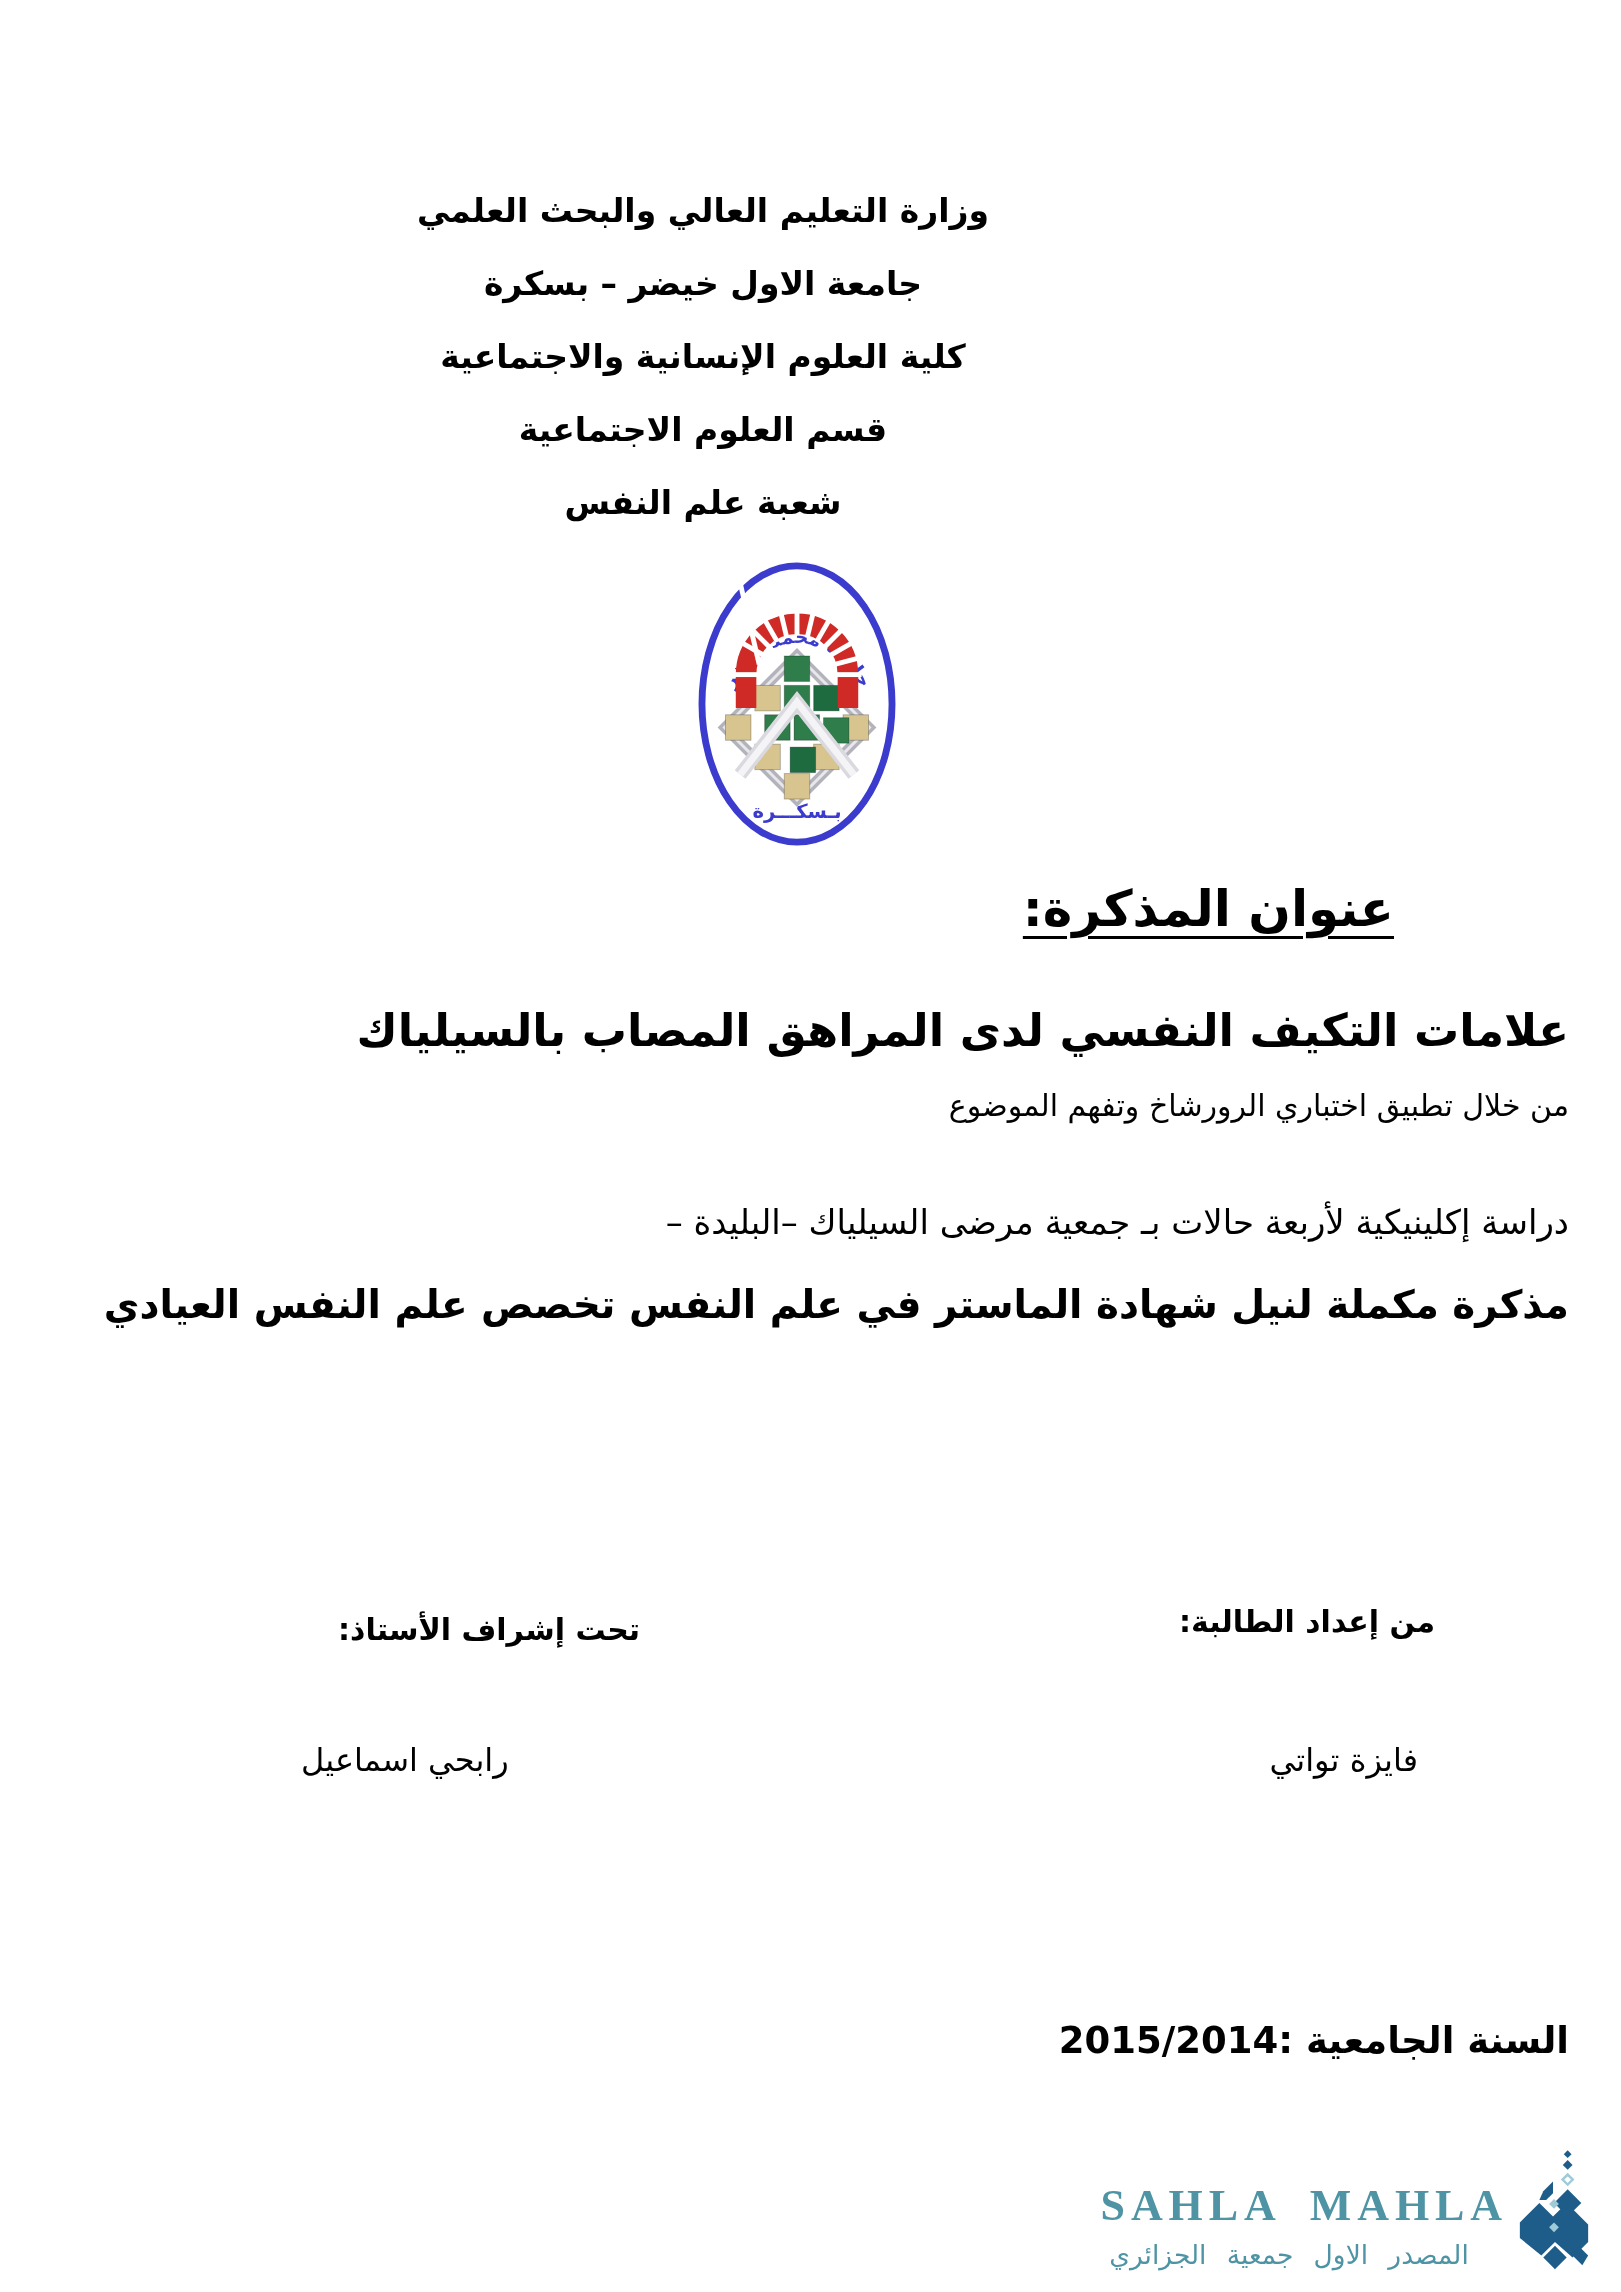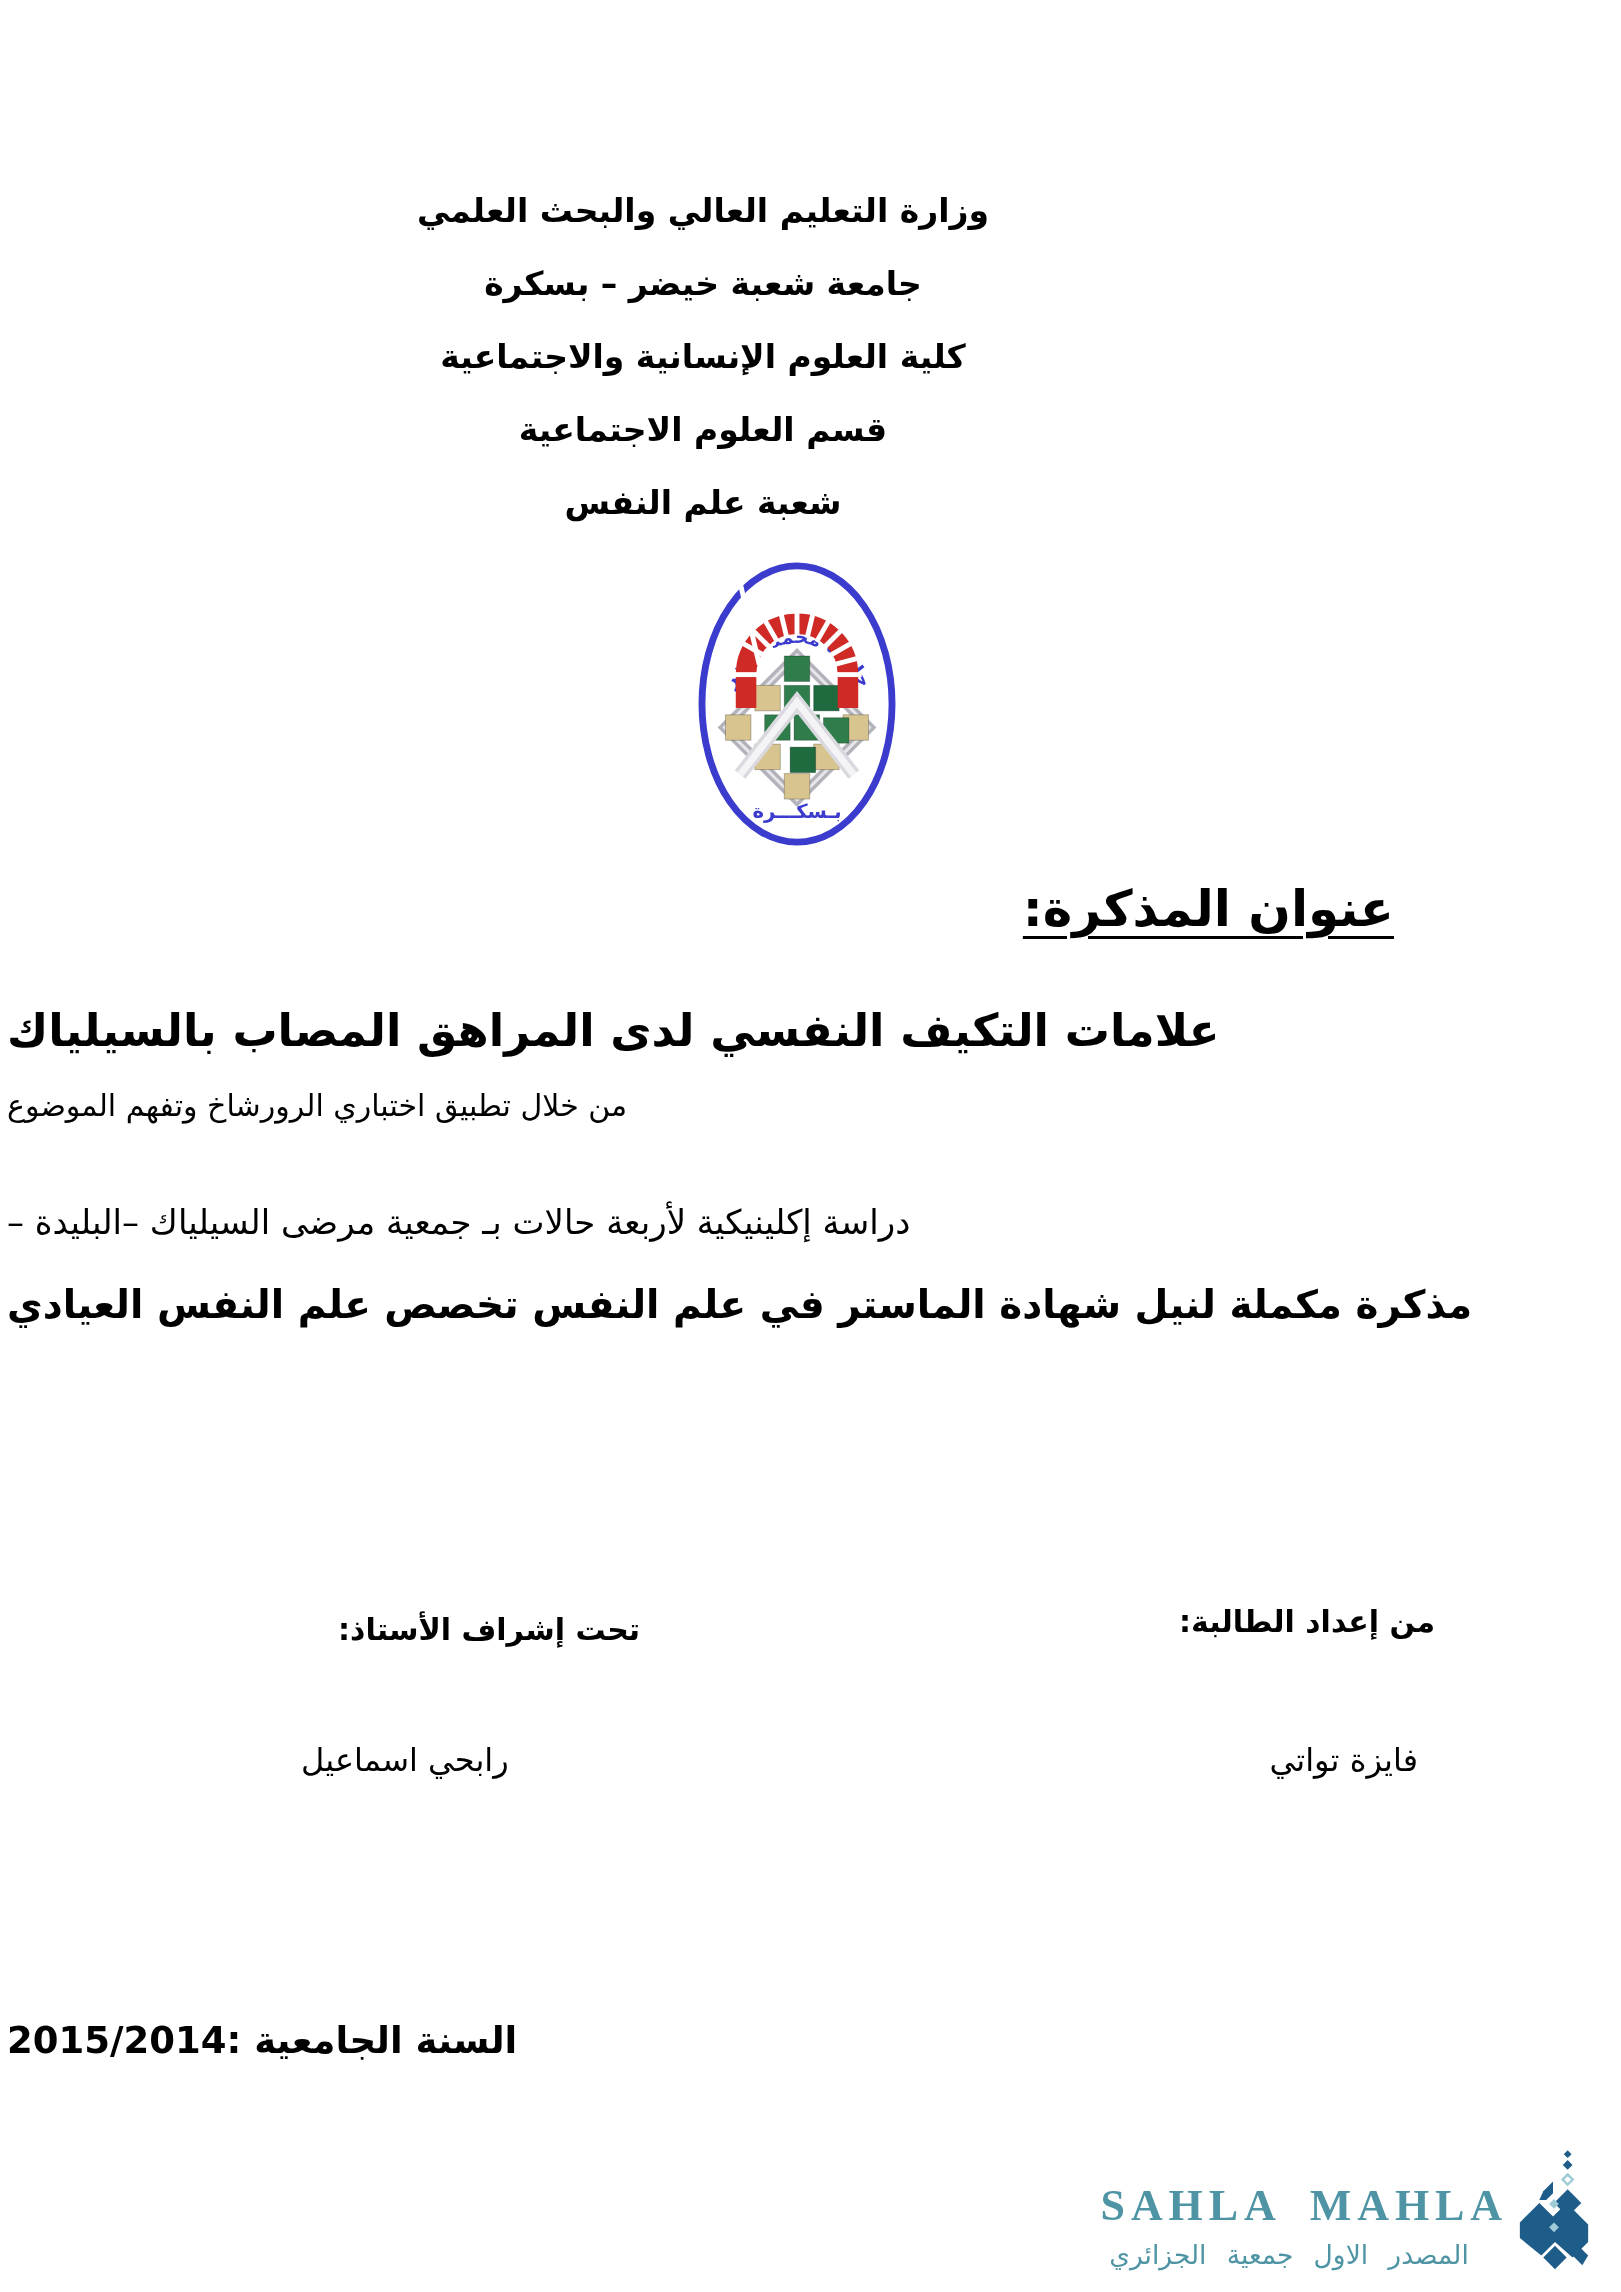--- a/index.html
+++ b/index.html
@@ -16,21 +16,21 @@
   .abs{position:absolute;margin-left:7px;}
   
   .header-block{top:174px; left:0; width:1392px; text-align:center;}
   .header-line{font-size:33px; font-weight:bold; line-height:73px; white-space:nowrap;}
   
   .seal-wrap{top:559px; left:690px; width:200px; height:290px;}
   
   .memo-label{top:880px; right:227px; font-size:50px; font-weight:bold;
     text-decoration:underline; text-underline-offset:9.8px; text-decoration-thickness:2.9px;
     white-space:nowrap;}
-  .center-col{left:0; width:1562px; text-align:left; white-space:nowrap;}
+  .center-col{left:0; width:1562px; text-align:right; white-space:nowrap;}
   .main-title{top:1004px; font-size:45px; font-weight:bold;}
   .subtitle{top:1088px; font-size:30px; font-weight:normal;}
   .study-line{top:1202px; font-size:34px; font-weight:normal;}
   .degree-line{top:1282px; font-size:39px; font-weight:bold;}
   
   .credit-label{font-size:30px; font-weight:bold; white-space:nowrap;}
   .student-label{top:1604px; right:186px;}
   .supervisor-label{top:1612px; left:331px; direction:rtl;}
   .credit-name{font-size:32px; font-weight:normal; white-space:nowrap;}
   .student-name{top:1741px; right:203px;}
@@ -46,21 +46,21 @@
     font-size:26.5px; color:var(--brand-teal); word-spacing:11.8px; white-space:nowrap;}
   .brand-emblem{top:2148px; left:1507px; width:80px; height:144px;}
 </style>
 </head>
 <body>
 
 <div class="page">
 
   <div class="abs header-block">
     <div class="header-line">وزارة التعليم العالي والبحث العلمي</div>
-    <div class="header-line">جامعة شعبة خيضر – بسكرة</div>
+    <div class="header-line">جامعة الاول خيضر – بسكرة</div>
     <div class="header-line">كلية العلوم الإنسانية والاجتماعية</div>
     <div class="header-line">قسم العلوم الاجتماعية</div>
     <div class="header-line">شعبة علم النفس</div>
   </div>
 
   <div class="abs seal-wrap">
     <svg width="200" height="290" viewBox="0 0 204 296">
 
       <ellipse cx="102" cy="148" rx="97" ry="141" fill="#ffffff" style="stroke:var(--logo-blue)" stroke-width="7"></ellipse>
 

